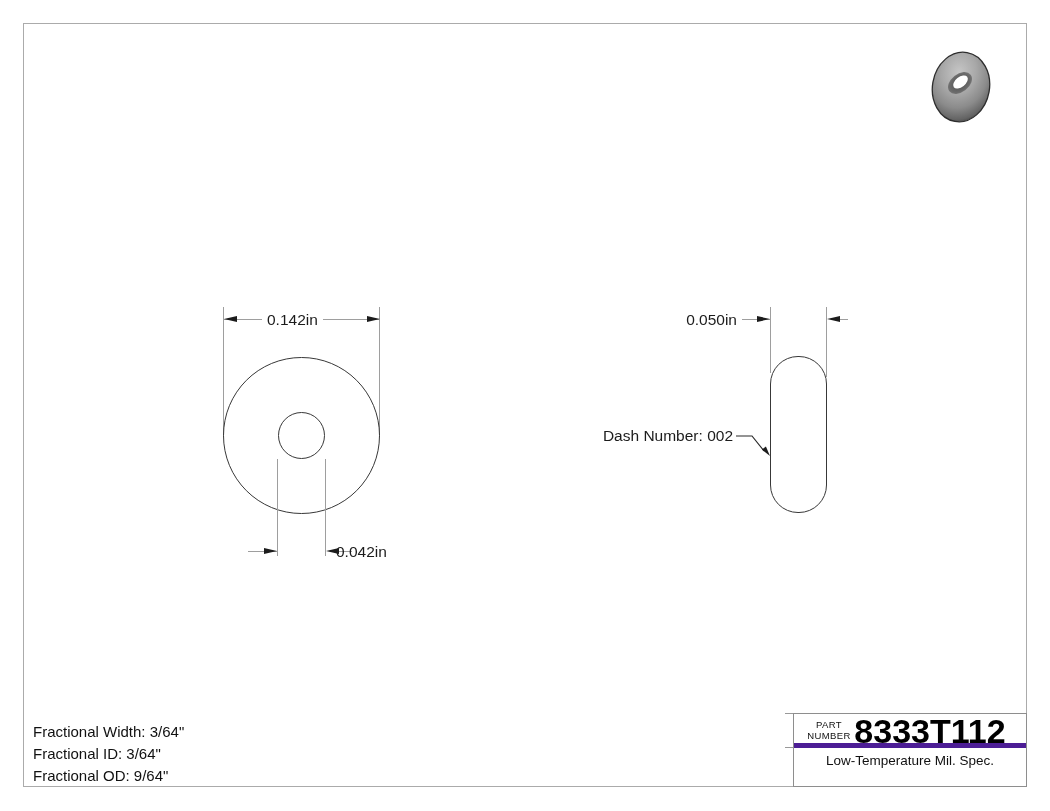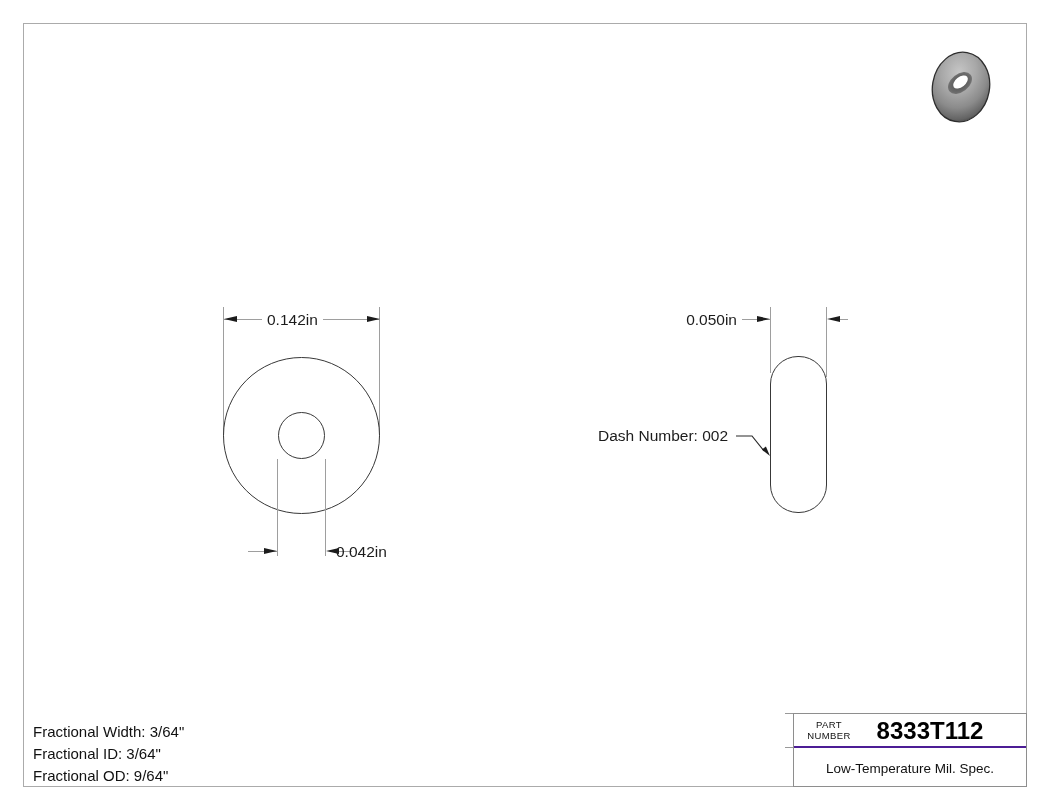--- a/index.html
+++ b/index.html
@@ -25,27 +25,27 @@
   .arr-left  { border-right:13px solid #1c1c1c; }
   .arr-right { border-left:13px solid #1c1c1c; }
 
   .dimtext { font-size:15.5px; line-height:17px; color:#1c1c1c; white-space:nowrap; }
   .dimtext.masked { background:#ffffff; padding:0 5px; }
 
   .notes { font-size:15px; line-height:22px; color:#111; }
 
   
   .tblock { left:793px; top:713px; width:234px; height:74px; border:1px solid #8e8e8e; background:#fff; }
-  .tblock .row1 { position:absolute; left:0; top:0; width:100%; height:34px; border-bottom:2px solid #4c1d95; }
+  .tblock .row1 { position:absolute; left:0; top:0; width:100%; height:34px; border-bottom:5px solid #4c1d95; }
   .tblock .plabel { position:absolute; left:2px; top:6px; width:66px; text-align:center;
                     font-size:9.5px; line-height:10.5px; letter-spacing:.4px; color:#111; }
   .tblock .pnum { position:absolute; left:58px; top:1px; width:156px; height:32px; text-align:center;
-                  font-size:24px; line-height:32px; font-weight:bold; color:#000; }
+                  font-size:34px; line-height:32px; font-weight:bold; color:#000; }
   .tblock .row2 { position:absolute; left:0; top:35px; width:100%; text-align:center;
-                  font-size:13.5px; line-height:18px; padding-top:11px; color:#111; }
+                  font-size:13.5px; line-height:18px; padding-top:3px; color:#111; }
   .tick { height:1px; width:8px; background:#999; }
 </style>
 </head>
 <body>
 
 <div id="canvas">
 
   <div class="abs frame"></div>
 
   <svg class="abs" style="left:931px;top:50px" width="62" height="74" viewBox="0 0 62 74">
@@ -97,21 +97,21 @@
     <div class="abs vline" style="left:826px;top:307px;height:70px"></div>
 
     <div class="abs dimtext" style="left:657px;top:311px;width:80px;text-align:right">0.050in</div>
     <div class="abs hline" style="left:742px;top:319px;width:28px"></div>
     <div class="abs arr arr-right" style="left:757px;top:316px"></div>
     <div class="abs arr arr-left" style="left:827px;top:316px"></div>
     <div class="abs hline" style="left:840px;top:319px;width:8px"></div>
 
     <div class="abs capsule" style="left:770px;top:356px;width:57px;height:157px"></div>
 
-    <div class="abs dimtext" style="left:593px;top:427px;width:140px;text-align:center">Dash Number: 002</div>
+    <div class="abs dimtext" style="left:593px;top:427px;width:140px;text-align:right">Dash Number: 002</div>
     <svg class="abs" style="left:735px;top:430px" width="38" height="30" viewBox="0 0 38 30">
       <path d="M1,6 L17,6 L29,21" fill="none" stroke="#2a2a2a" stroke-width="1.2"></path>
       <polygon points="35,26 26.9,19.6 30.9,16.6" fill="#1c1c1c"></polygon>
     </svg>
   </div>
 
   <div class="abs notes" style="left:33px;top:721px">
     <div>Fractional Width: 3/64"</div>
     <div>Fractional ID: 3/64"</div>
     <div>Fractional OD: 9/64"</div>

